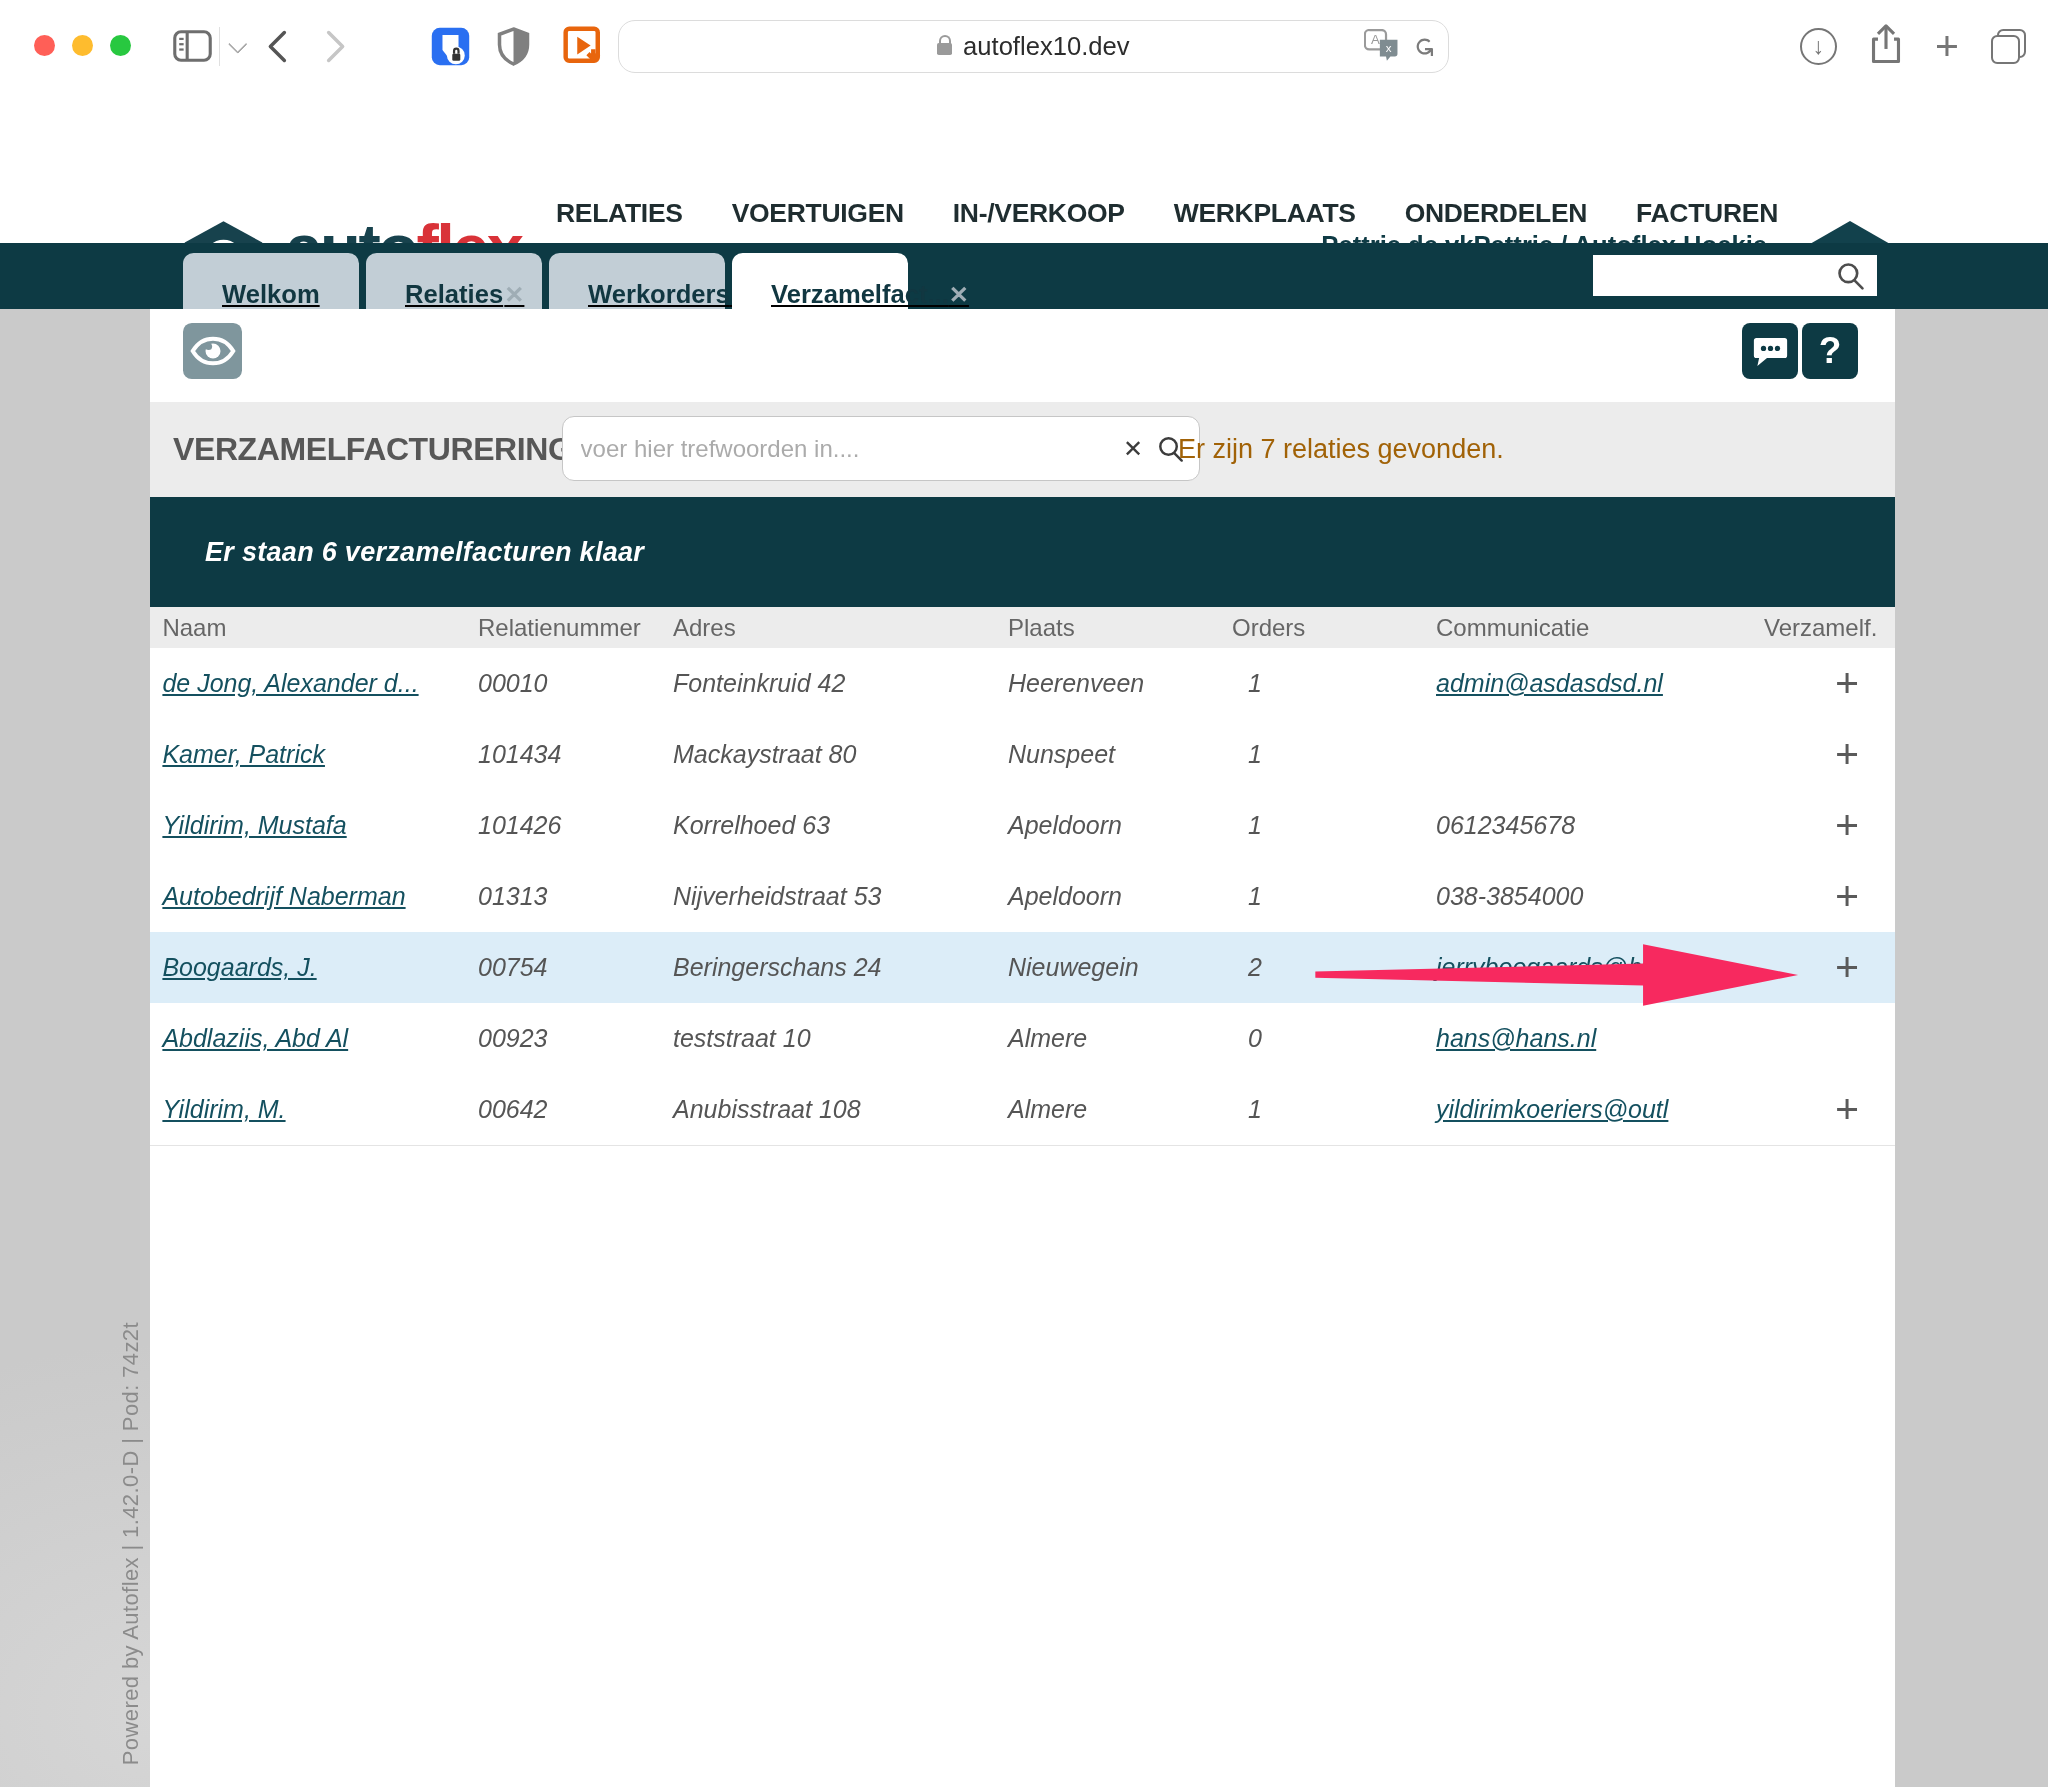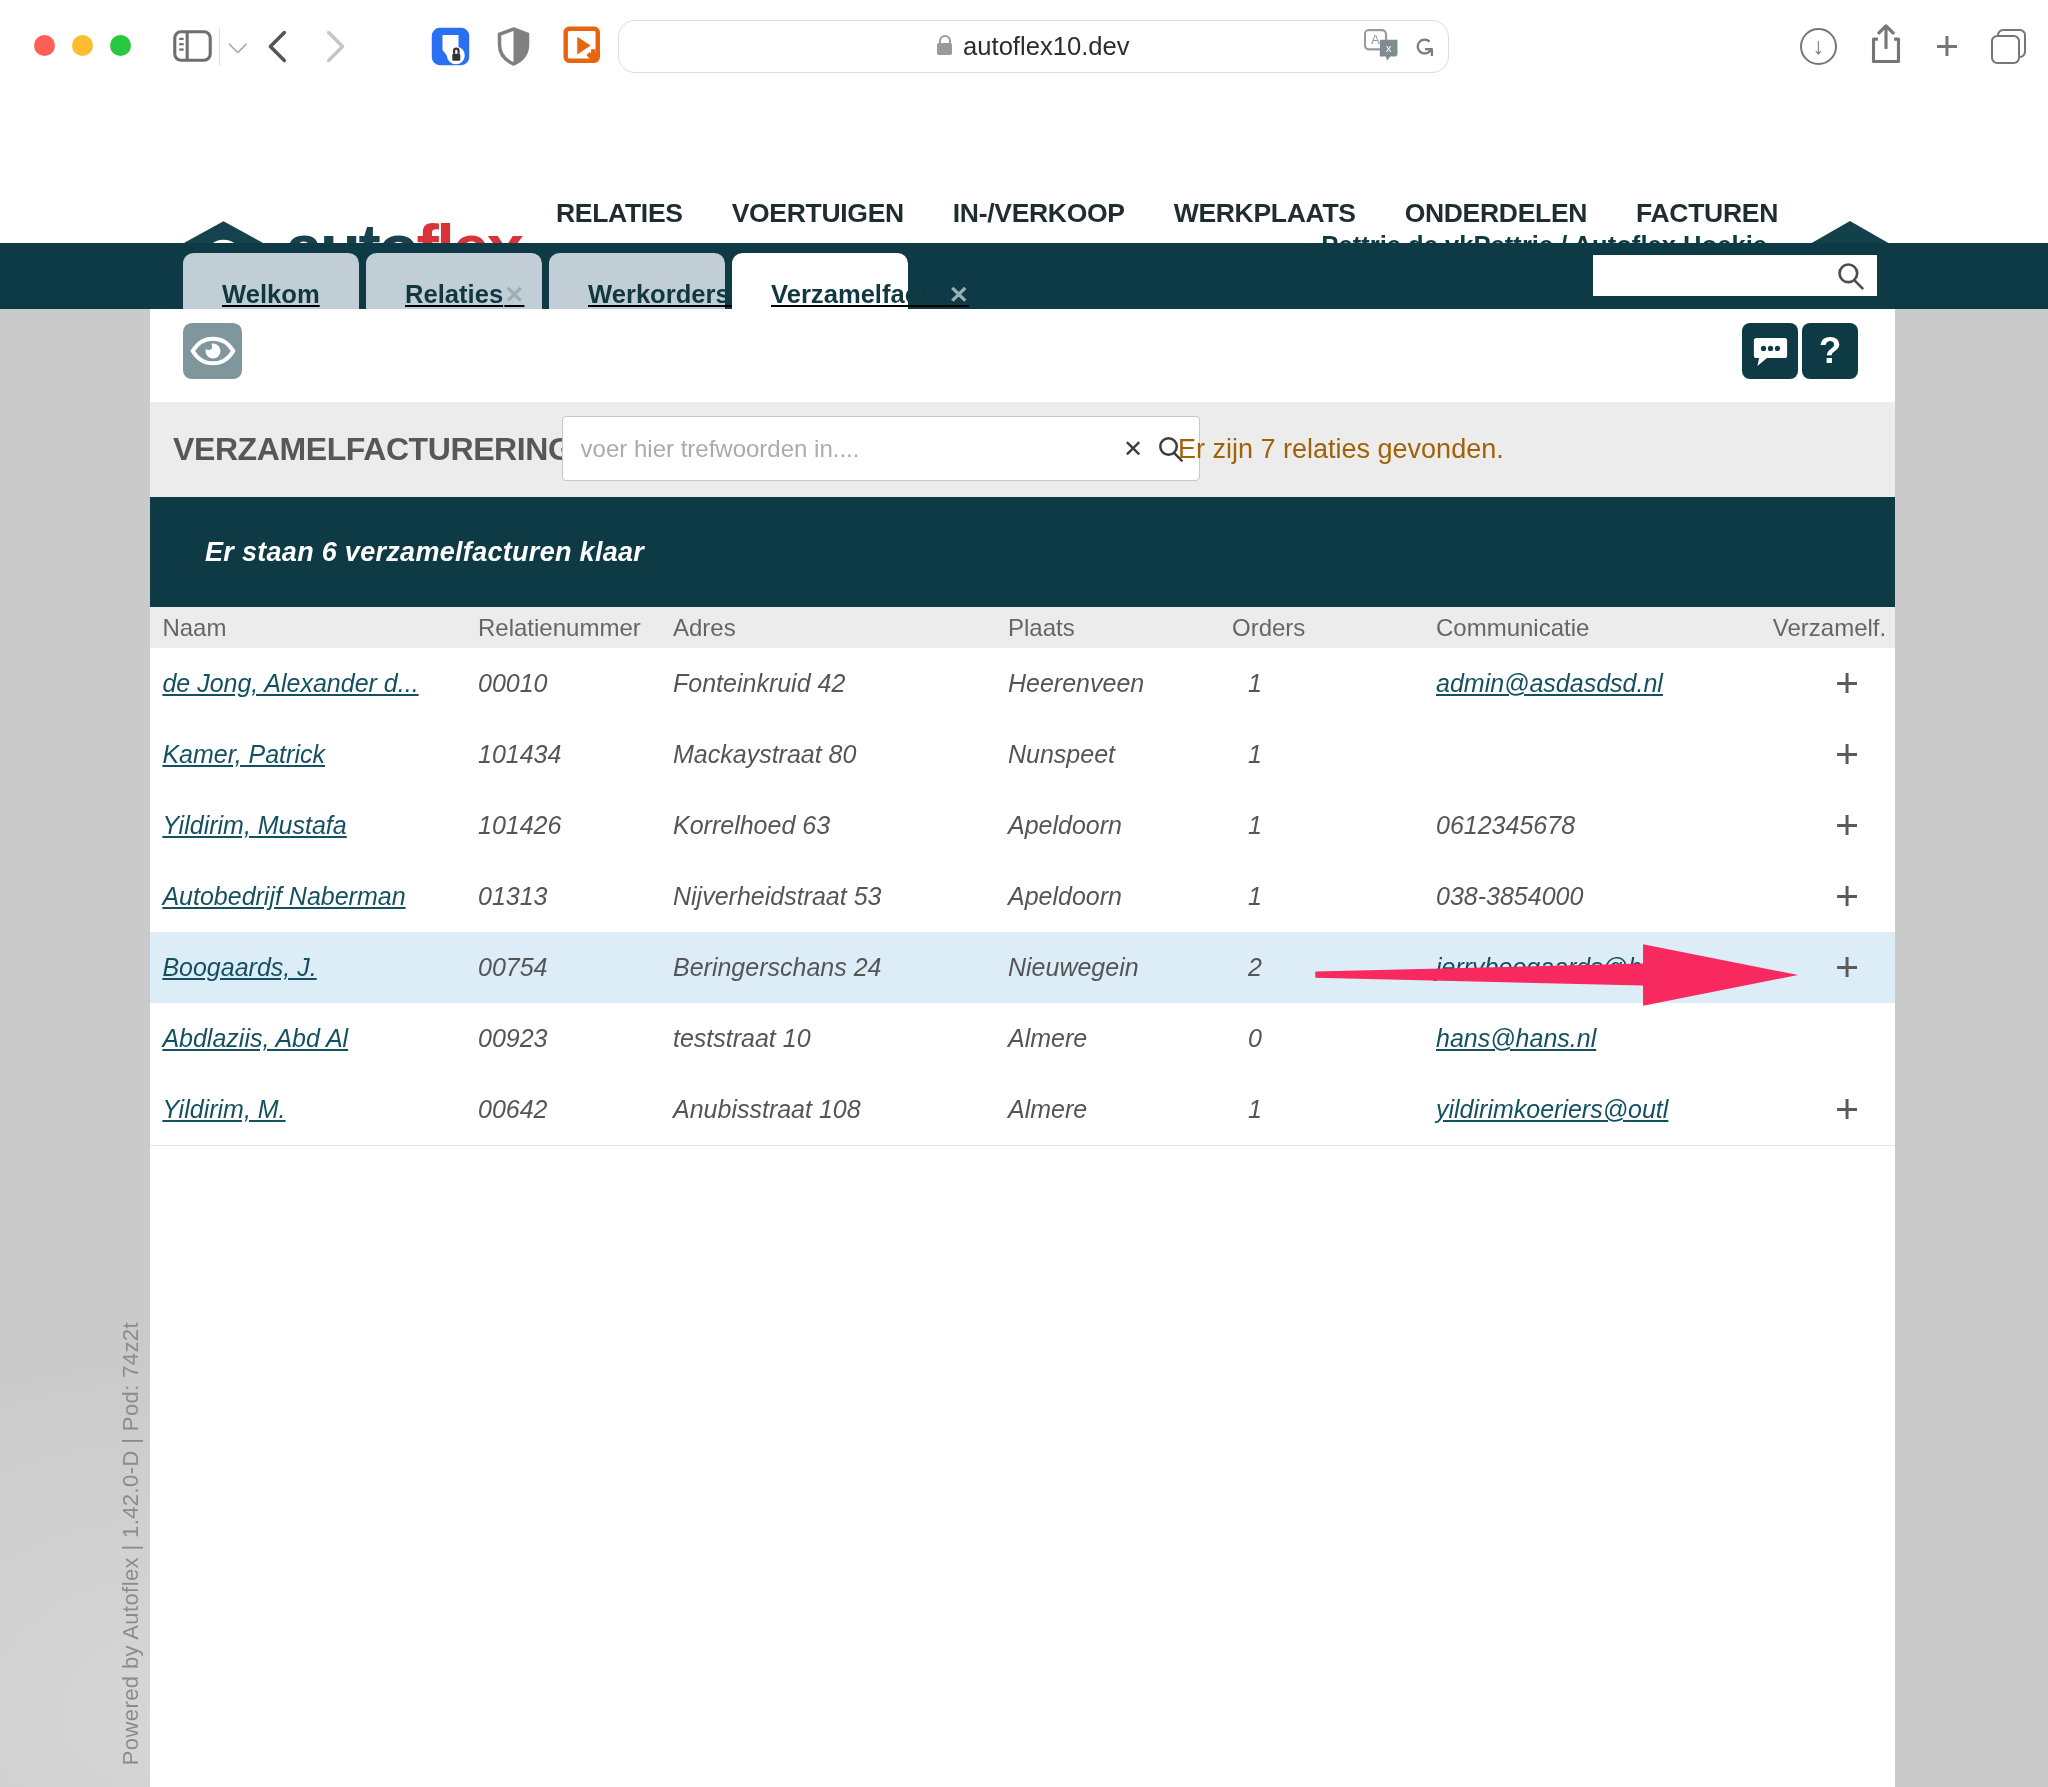--- a/index.html
+++ b/index.html
@@ -62,35 +62,35 @@
            font-size:22px;color:#8b8b8b;letter-spacing:0.4px;}
   .card{position:absolute;left:150px;top:0;width:1745px;height:1479px;background:#fff;}
 
   .eye-btn{position:absolute;left:33px;top:14px;width:59px;height:56px;border-radius:8.8px;background:#7f969d;display:flex;align-items:center;justify-content:center;cursor:pointer;}
   .chat-btn,.help-btn{position:absolute;top:14px;width:56px;height:56px;border-radius:8px;background:#0d3a44;display:flex;align-items:center;justify-content:center;cursor:pointer;}
   .chat-btn{left:1592px;}
   .help-btn{left:1652px;color:#fff;font-size:37px;font-weight:800;}
 
   .filter-band{position:absolute;left:0;top:93px;width:1745px;height:95px;background:#ececec;}
   .page-title{position:absolute;left:23px;top:0;line-height:95px;font-size:32px;font-weight:800;color:#575757;letter-spacing:-0.4px;}
-  .search-box{position:absolute;left:412px;top:14px;width:638px;height:65px;background:#fff;border:0.9px solid #c6c6c6;border-radius:4px;box-sizing:border-box;display:flex;align-items:center;}
+  .search-box{position:absolute;left:412px;top:14px;width:638px;height:65px;background:#fff;border:0.9px solid #c6c6c6;border-radius:12px;box-sizing:border-box;display:flex;align-items:center;}
   .search-box input{flex:1;border:none;outline:none;font-size:24px;color:#333;padding-left:17.6px;background:transparent;font-family:"Liberation Sans",sans-serif;}
   .search-box input::placeholder{color:#ababab;}
   .sb-clear{font-size:24px;color:#3c3c3c;padding:0 14px;cursor:pointer;}
   .sb-glass{padding-right:14px;cursor:pointer;display:flex;}
   .results-text{position:absolute;left:1028px;top:0;line-height:95px;font-size:27px;color:#a16207;}
 
   .banner{position:absolute;left:0;top:188px;width:1745px;height:110px;background:#0d3a44;}
   .banner span{position:absolute;left:55px;top:0;line-height:110px;color:#fff;font-size:27px;font-style:italic;font-weight:700;letter-spacing:0.3px;}
 
   .grid{display:grid;grid-template-columns:328px 195px 335px 224px 204px 328px 131px;}
   .thead{position:absolute;left:0;top:298px;width:1745px;height:41px;background:#ececec;align-items:center;}
   .thead div{font-size:24px;color:#666;}
   .thead .c1{padding-left:12.4px;}
-  .thead .c7{text-align:right;padding-right:8.8px;}
+  .thead .c7{text-align:left;padding-right:8.8px;}
 
   .tbody{position:absolute;left:0;top:339px;width:1745px;}
   .trow{height:71px;align-items:center;font-style:italic;}
   .trow.hl{background:#dcedf8;}
   .trow:last-child{border-bottom:0.9px solid #e4e4e4;}
   .cell{font-size:25px;color:#555;}
   .cell.c1{padding-left:12.4px;}
   .cell.c5{padding-left:16px;}
   .cell.c7{text-align:center;}
   .rlink{color:#14505f;text-decoration:underline;cursor:pointer;}

